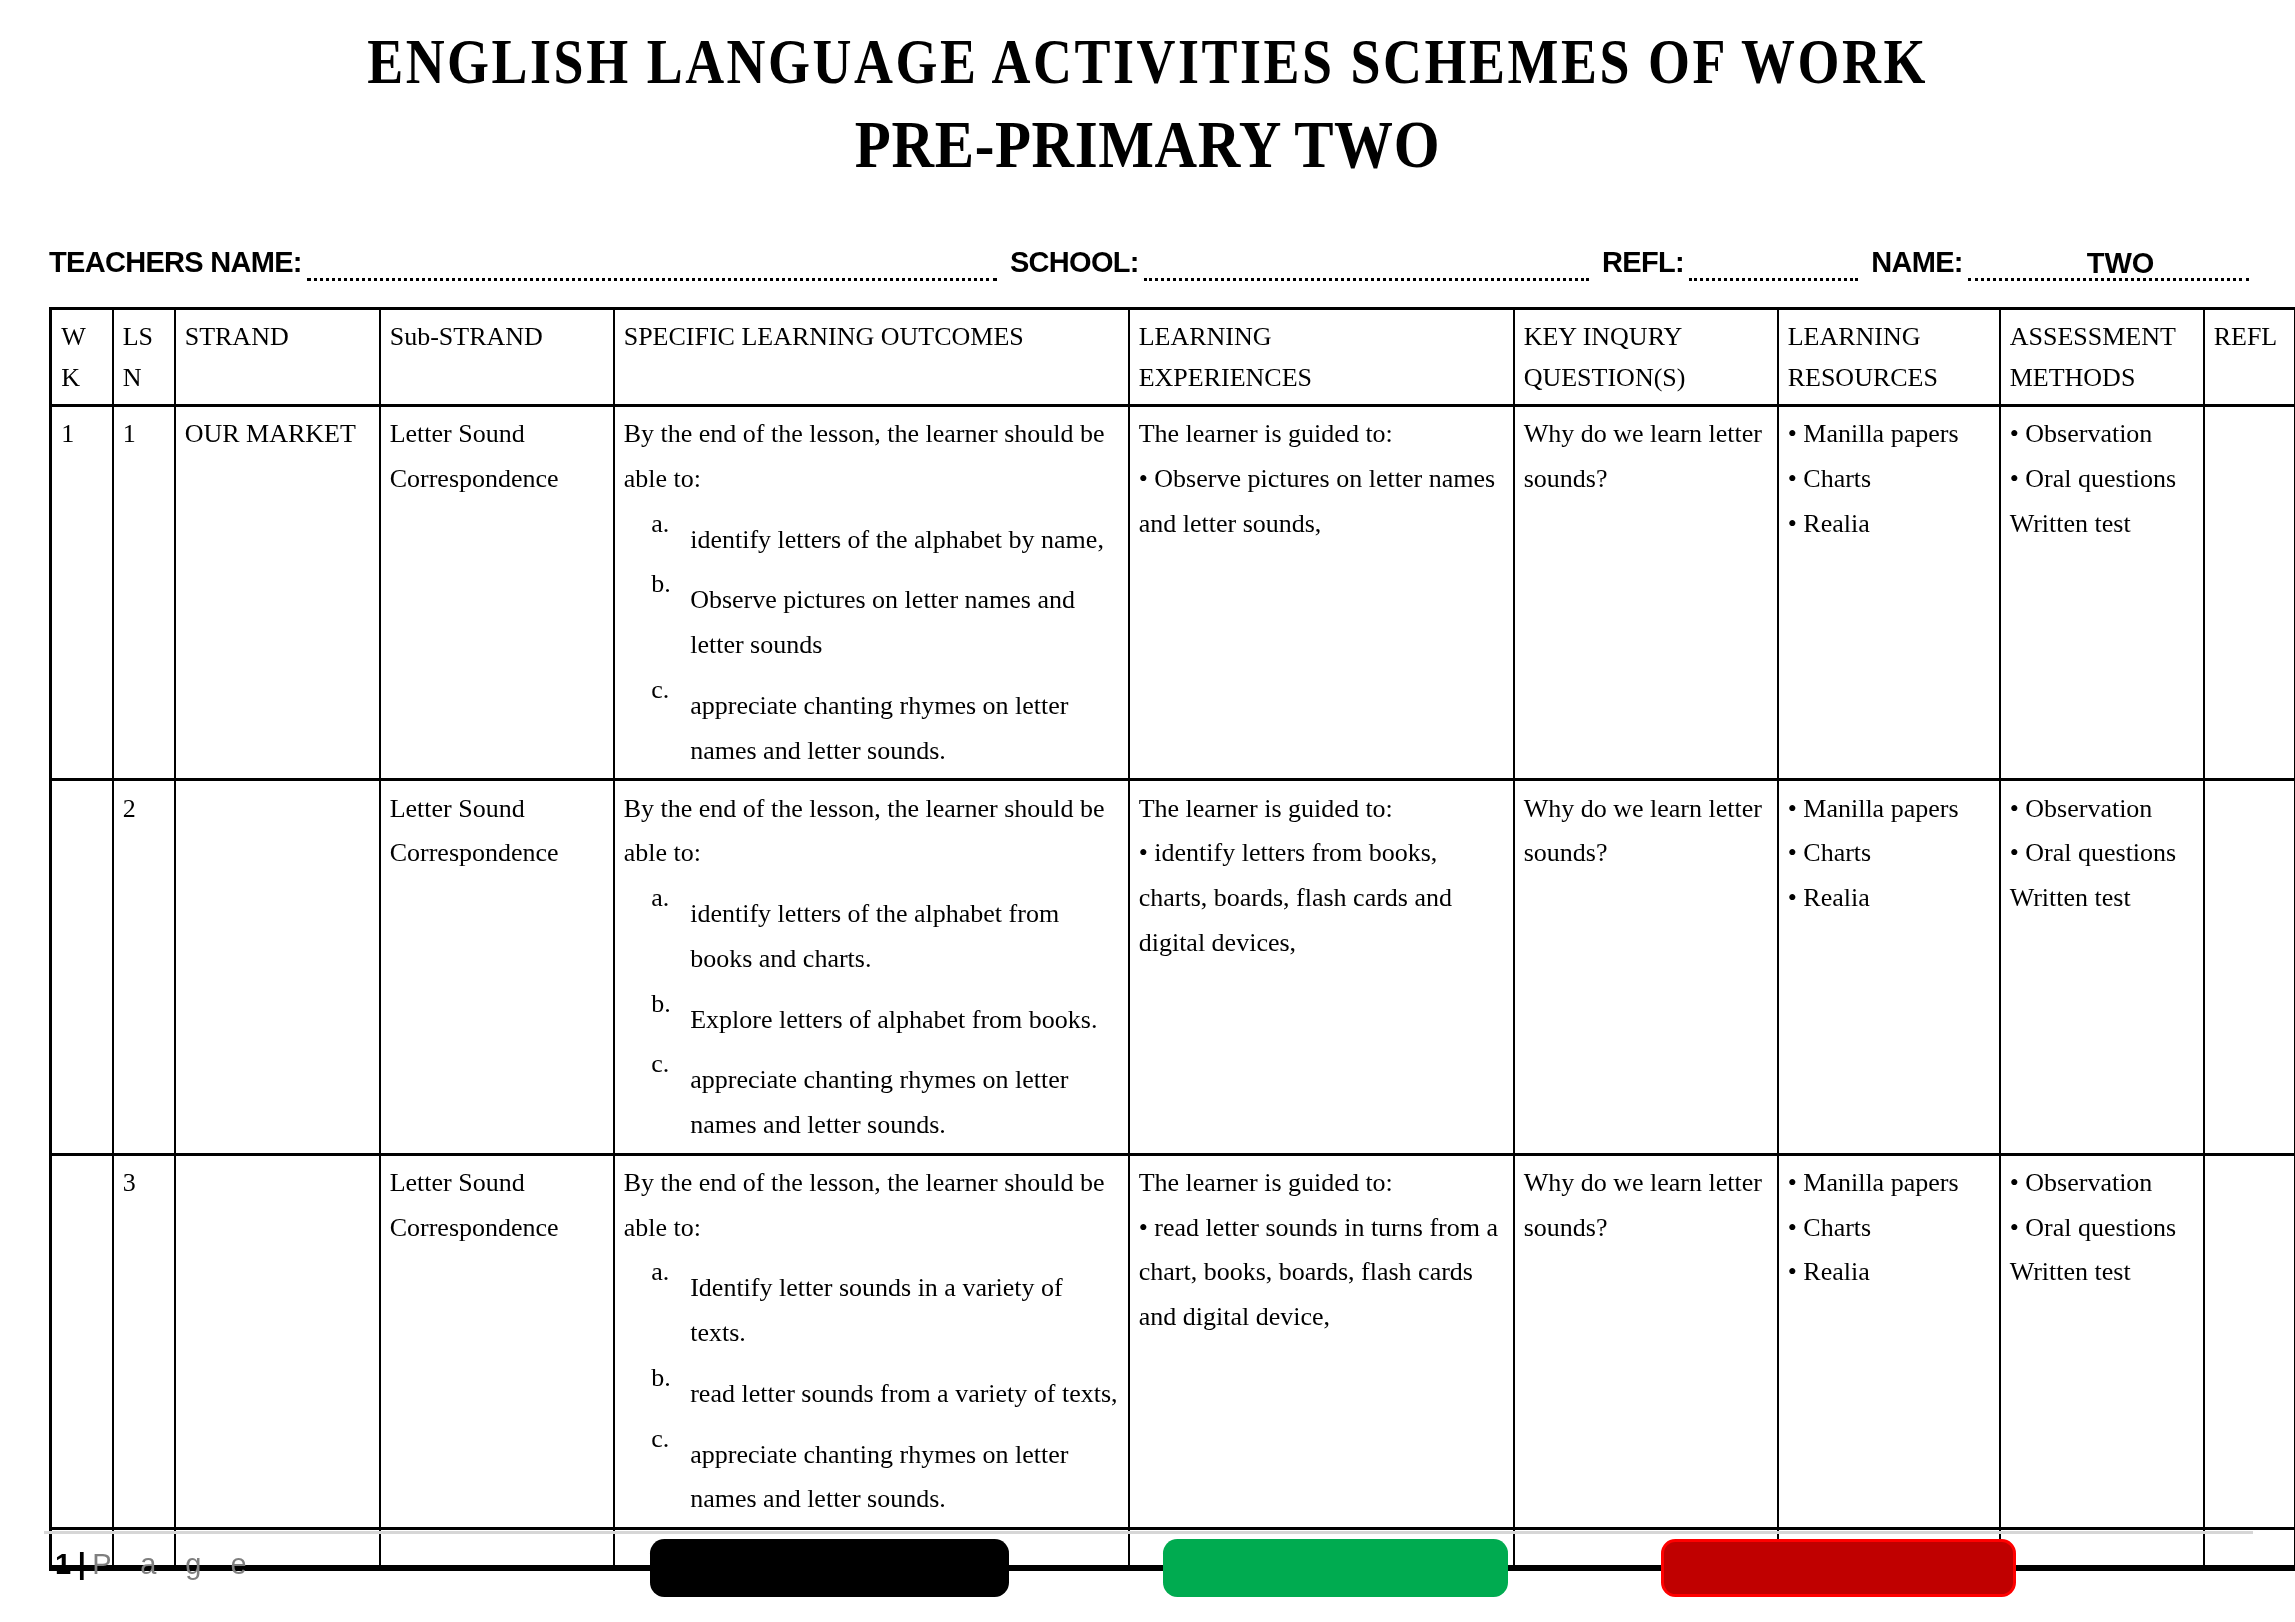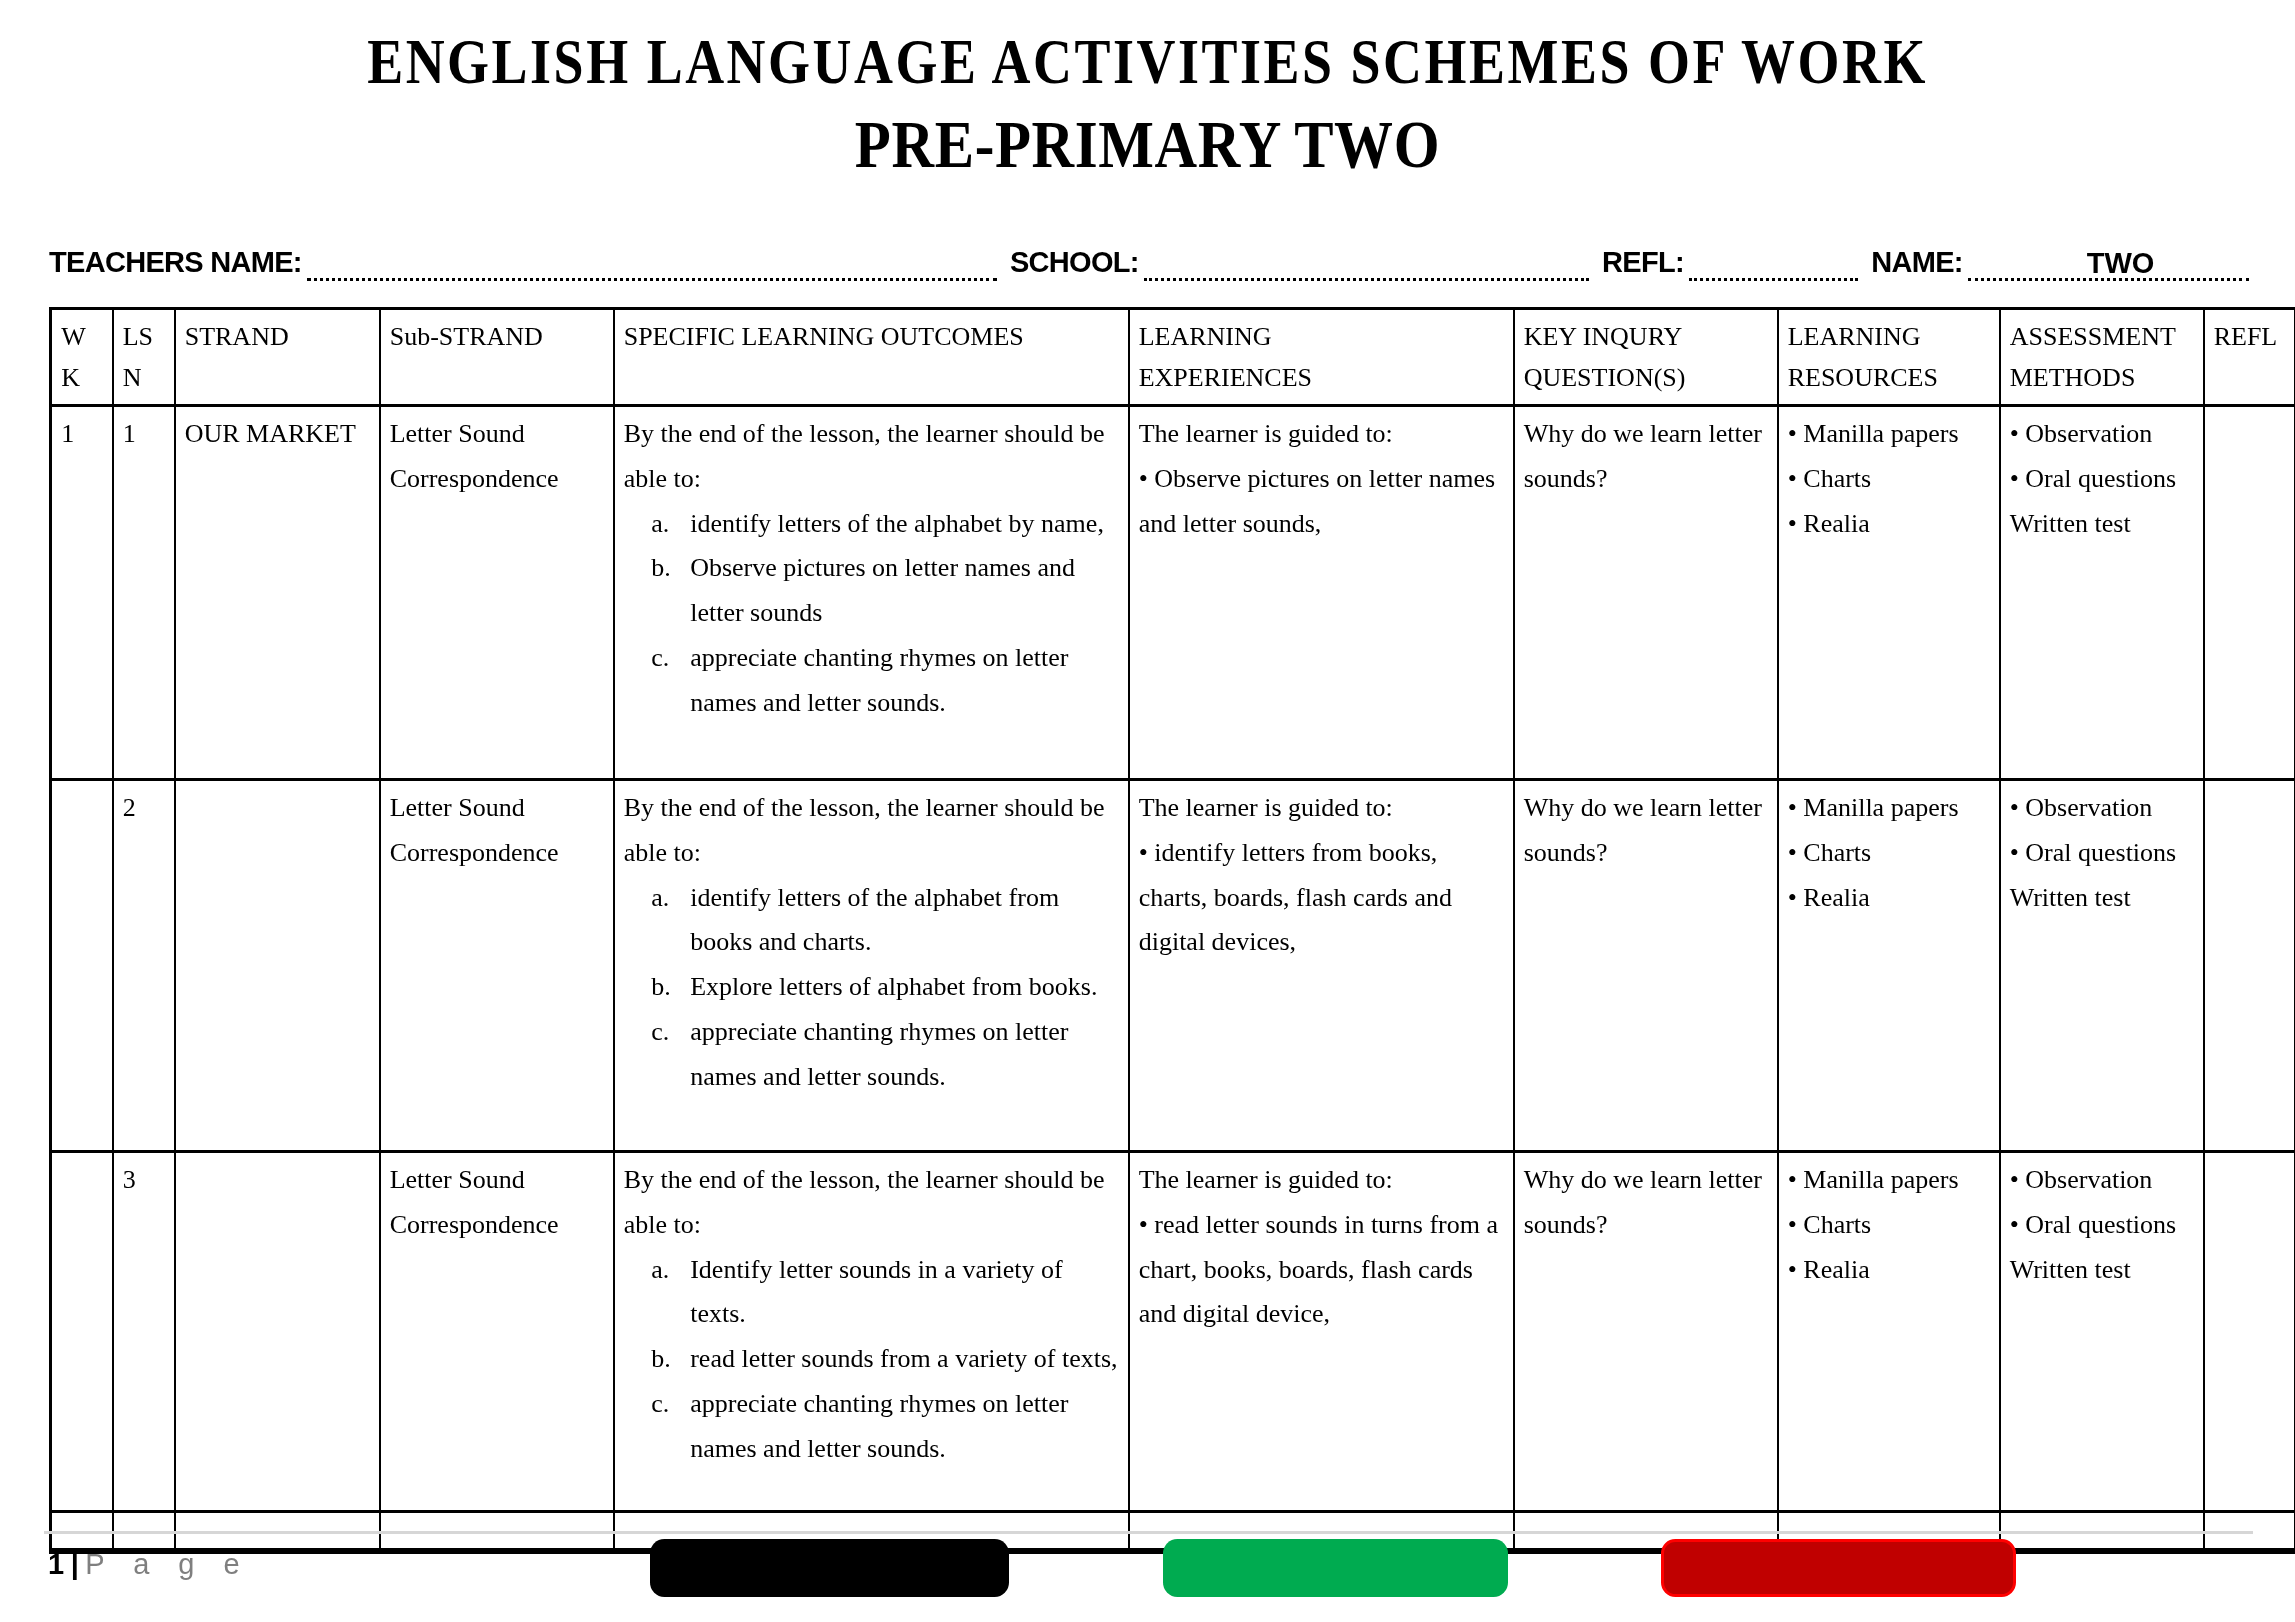--- a/index.html
+++ b/index.html
@@ -49,25 +49,25 @@
   thead tr{height:73px;border-bottom:3.9px solid #000;}
   thead th{line-height:1.6;white-space:pre-line;}
   tbody tr{border-bottom:3.9px solid #000;}
   tbody tr:nth-child(1){height:374px;}
   tbody tr:nth-child(2){height:372px;}
   tbody tr:nth-child(3){height:360px;}
   tbody tr:nth-child(4){height:39px;border-bottom:6.5px solid #000;}
   .para{line-height:1.72;margin:0;}
   .li{display:flex;line-height:1.72;}
   .li .marker{flex:0 0 39px;margin-left:27.5px;}
-  .li .txt{flex:1 1 auto;}
+  .li .txt{flex:1 1 auto;margin-top:16px;}
   
   .footer-line{position:absolute;left:44px;right:42px;top:1531px;height:3.3px;background:#d6d6d6;}
   .page-num{
-    position:absolute;left:48px;top:1548px;
+    position:absolute;left:55px;top:1548px;
     font-family:"Liberation Sans", sans-serif;font-size:29px;color:#000;
   }
   .page-num .num{font-weight:bold;}
   .page-num .sep{font-weight:bold;padding:0 6.5px;}
   .page-num .lbl{color:#7f7f7f;letter-spacing:10.5px;font-weight:normal;}
   .bar{position:absolute;top:1539px;height:58px;border-radius:14.4px;box-sizing:border-box;}
   .bar.black{left:650px;width:359px;}
   .bar.green{left:1163px;width:345px;}
   .bar.red{left:1661px;width:355px;}
 </style>

